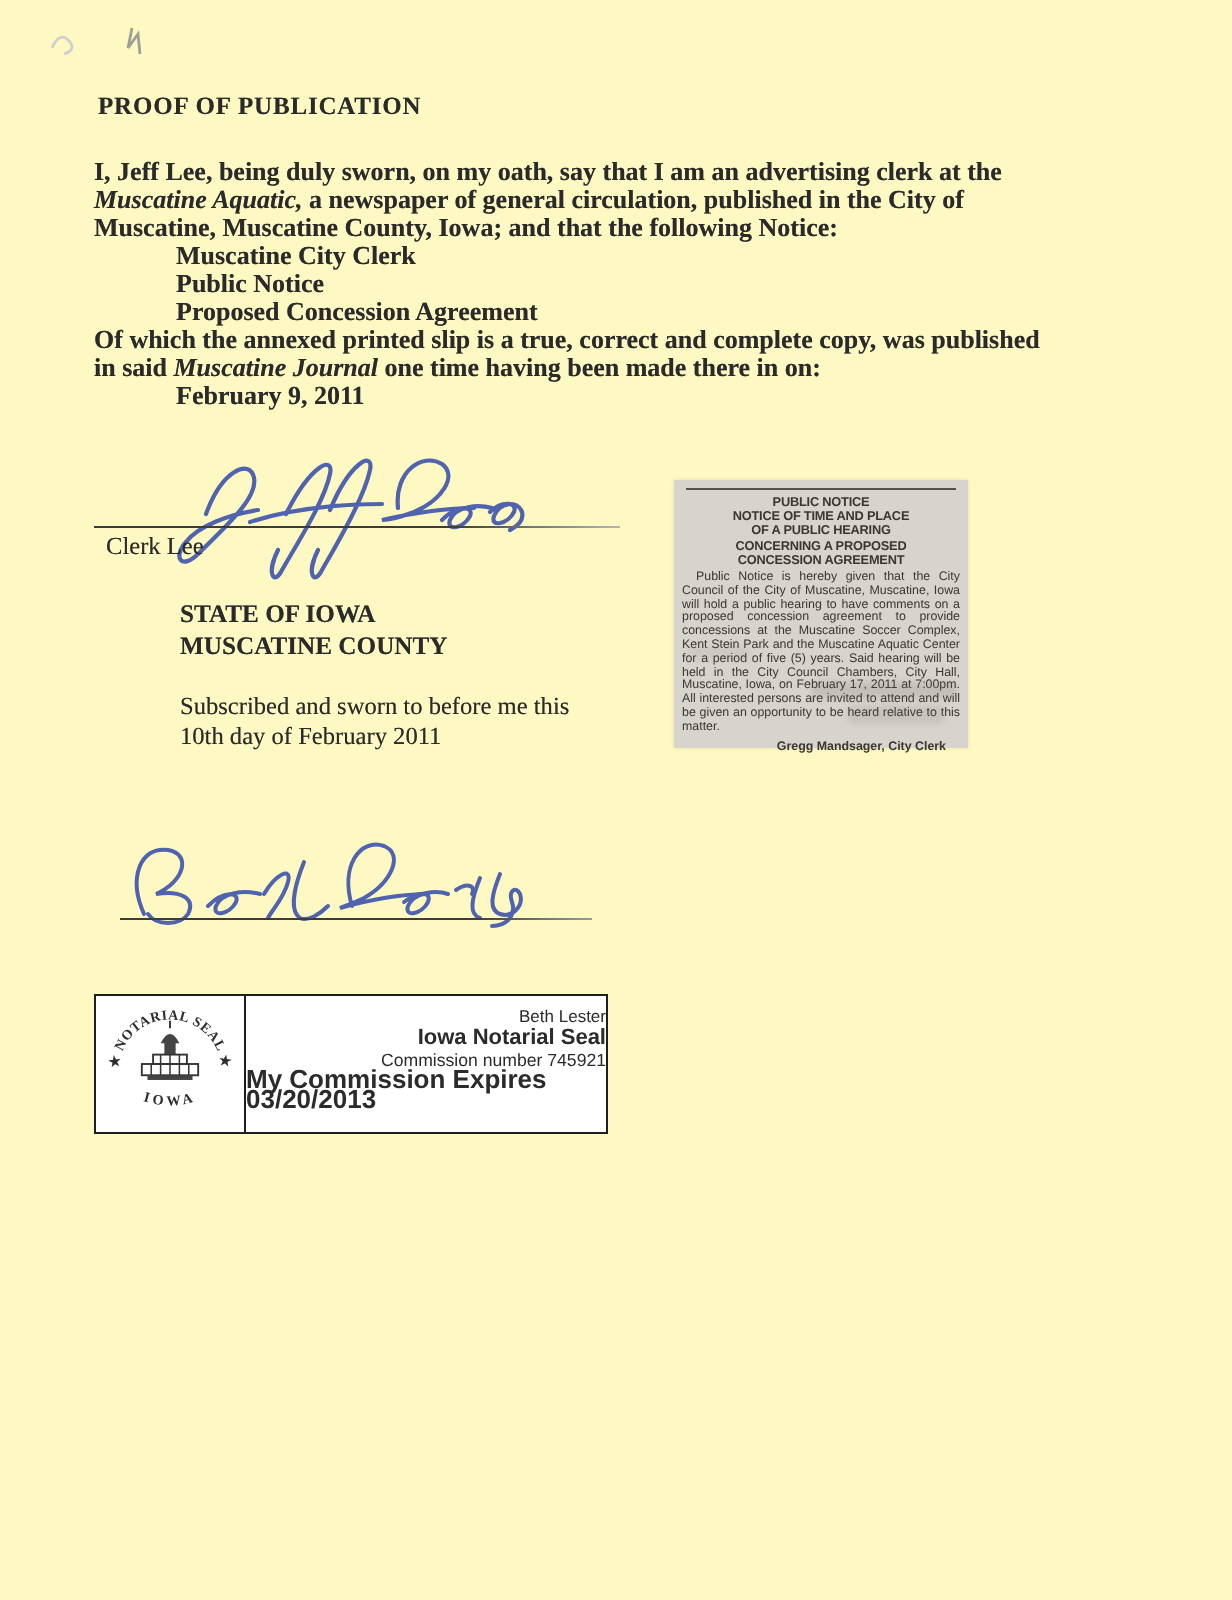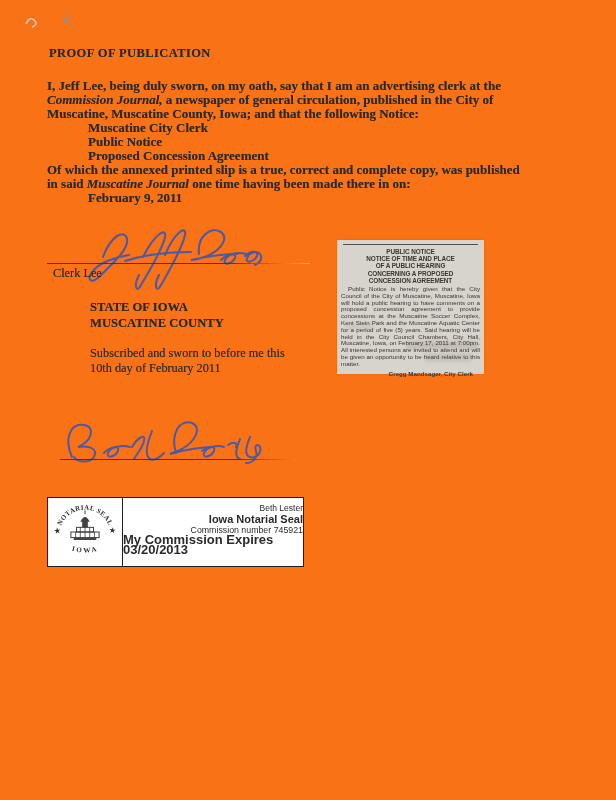--- a/index.html
+++ b/index.html
@@ -1,16 +1,16 @@
 <!DOCTYPE html>
 <html><head>
 <meta charset="utf-8">
 <style>
   html,body{margin:0;padding:0;background:#ffffff;}
-  .page{position:relative;width:616px;height:800px;background:#f97316;overflow:hidden;
+  .page{position:relative;width:616px;height:800px;background:#fef9c3;overflow:hidden;
         font-family:"Liberation Serif",serif;color:#2a2a2a;}
   .page *{box-sizing:border-box;}
   .txt{text-shadow:0 0 .3px rgba(45,45,45,.55);}
 
   .title{position:absolute;left:49px;top:46px;font-size:12.5px;font-weight:bold;letter-spacing:.4px;}
 
   .para{position:absolute;left:47px;top:79px;width:500px;font-size:13px;font-weight:bold;}
   .ln{height:14px;line-height:14px;white-space:nowrap;}
   .ind{padding-left:41px;}
 
@@ -63,21 +63,21 @@
 
   <svg class="artifact" style="left:20px;top:8px;" width="60" height="28" viewBox="0 0 60 28">
     <path d="M6,16 q4,-9 9,-3 q3,4 -3,6" fill="none" stroke="#cfcfcf" stroke-width="1.4"></path>
     <path d="M46,6 l-2,10 l5,-7 l1,10" fill="none" stroke="#8f8f8f" stroke-width="1.4" opacity=".85"></path>
   </svg>
 
   <div class="title txt">PROOF OF PUBLICATION</div>
 
   <div class="para txt">
     <div class="ln"><span>I, Jeff Lee, being duly sworn, on my oath, say that I am an advertising clerk at the</span></div>
-    <div class="ln"><i>Commission Journal,</i><span> a newspaper of general circulation, published in the City of</span></div>
+    <div class="ln"><i>Muscatine Aquatic,</i><span> a newspaper of general circulation, published in the City of</span></div>
     <div class="ln"><span>Muscatine, Muscatine County, Iowa; and that the following Notice:</span></div>
     <div class="ln ind">Muscatine City Clerk</div>
     <div class="ln ind">Public Notice</div>
     <div class="ln ind">Proposed Concession Agreement</div>
     <div class="ln"><span>Of which the annexed printed slip is a true, correct and complete copy, was published</span></div>
     <div class="ln"><span>in said </span><i>Muscatine Journal</i><span> one time having been made there in on:</span></div>
     <div class="ln ind">February 9, 2011</div>
   </div>
 
   <svg class="sig-jeff-svg" width="180" height="70" viewBox="0 0 180 70">

